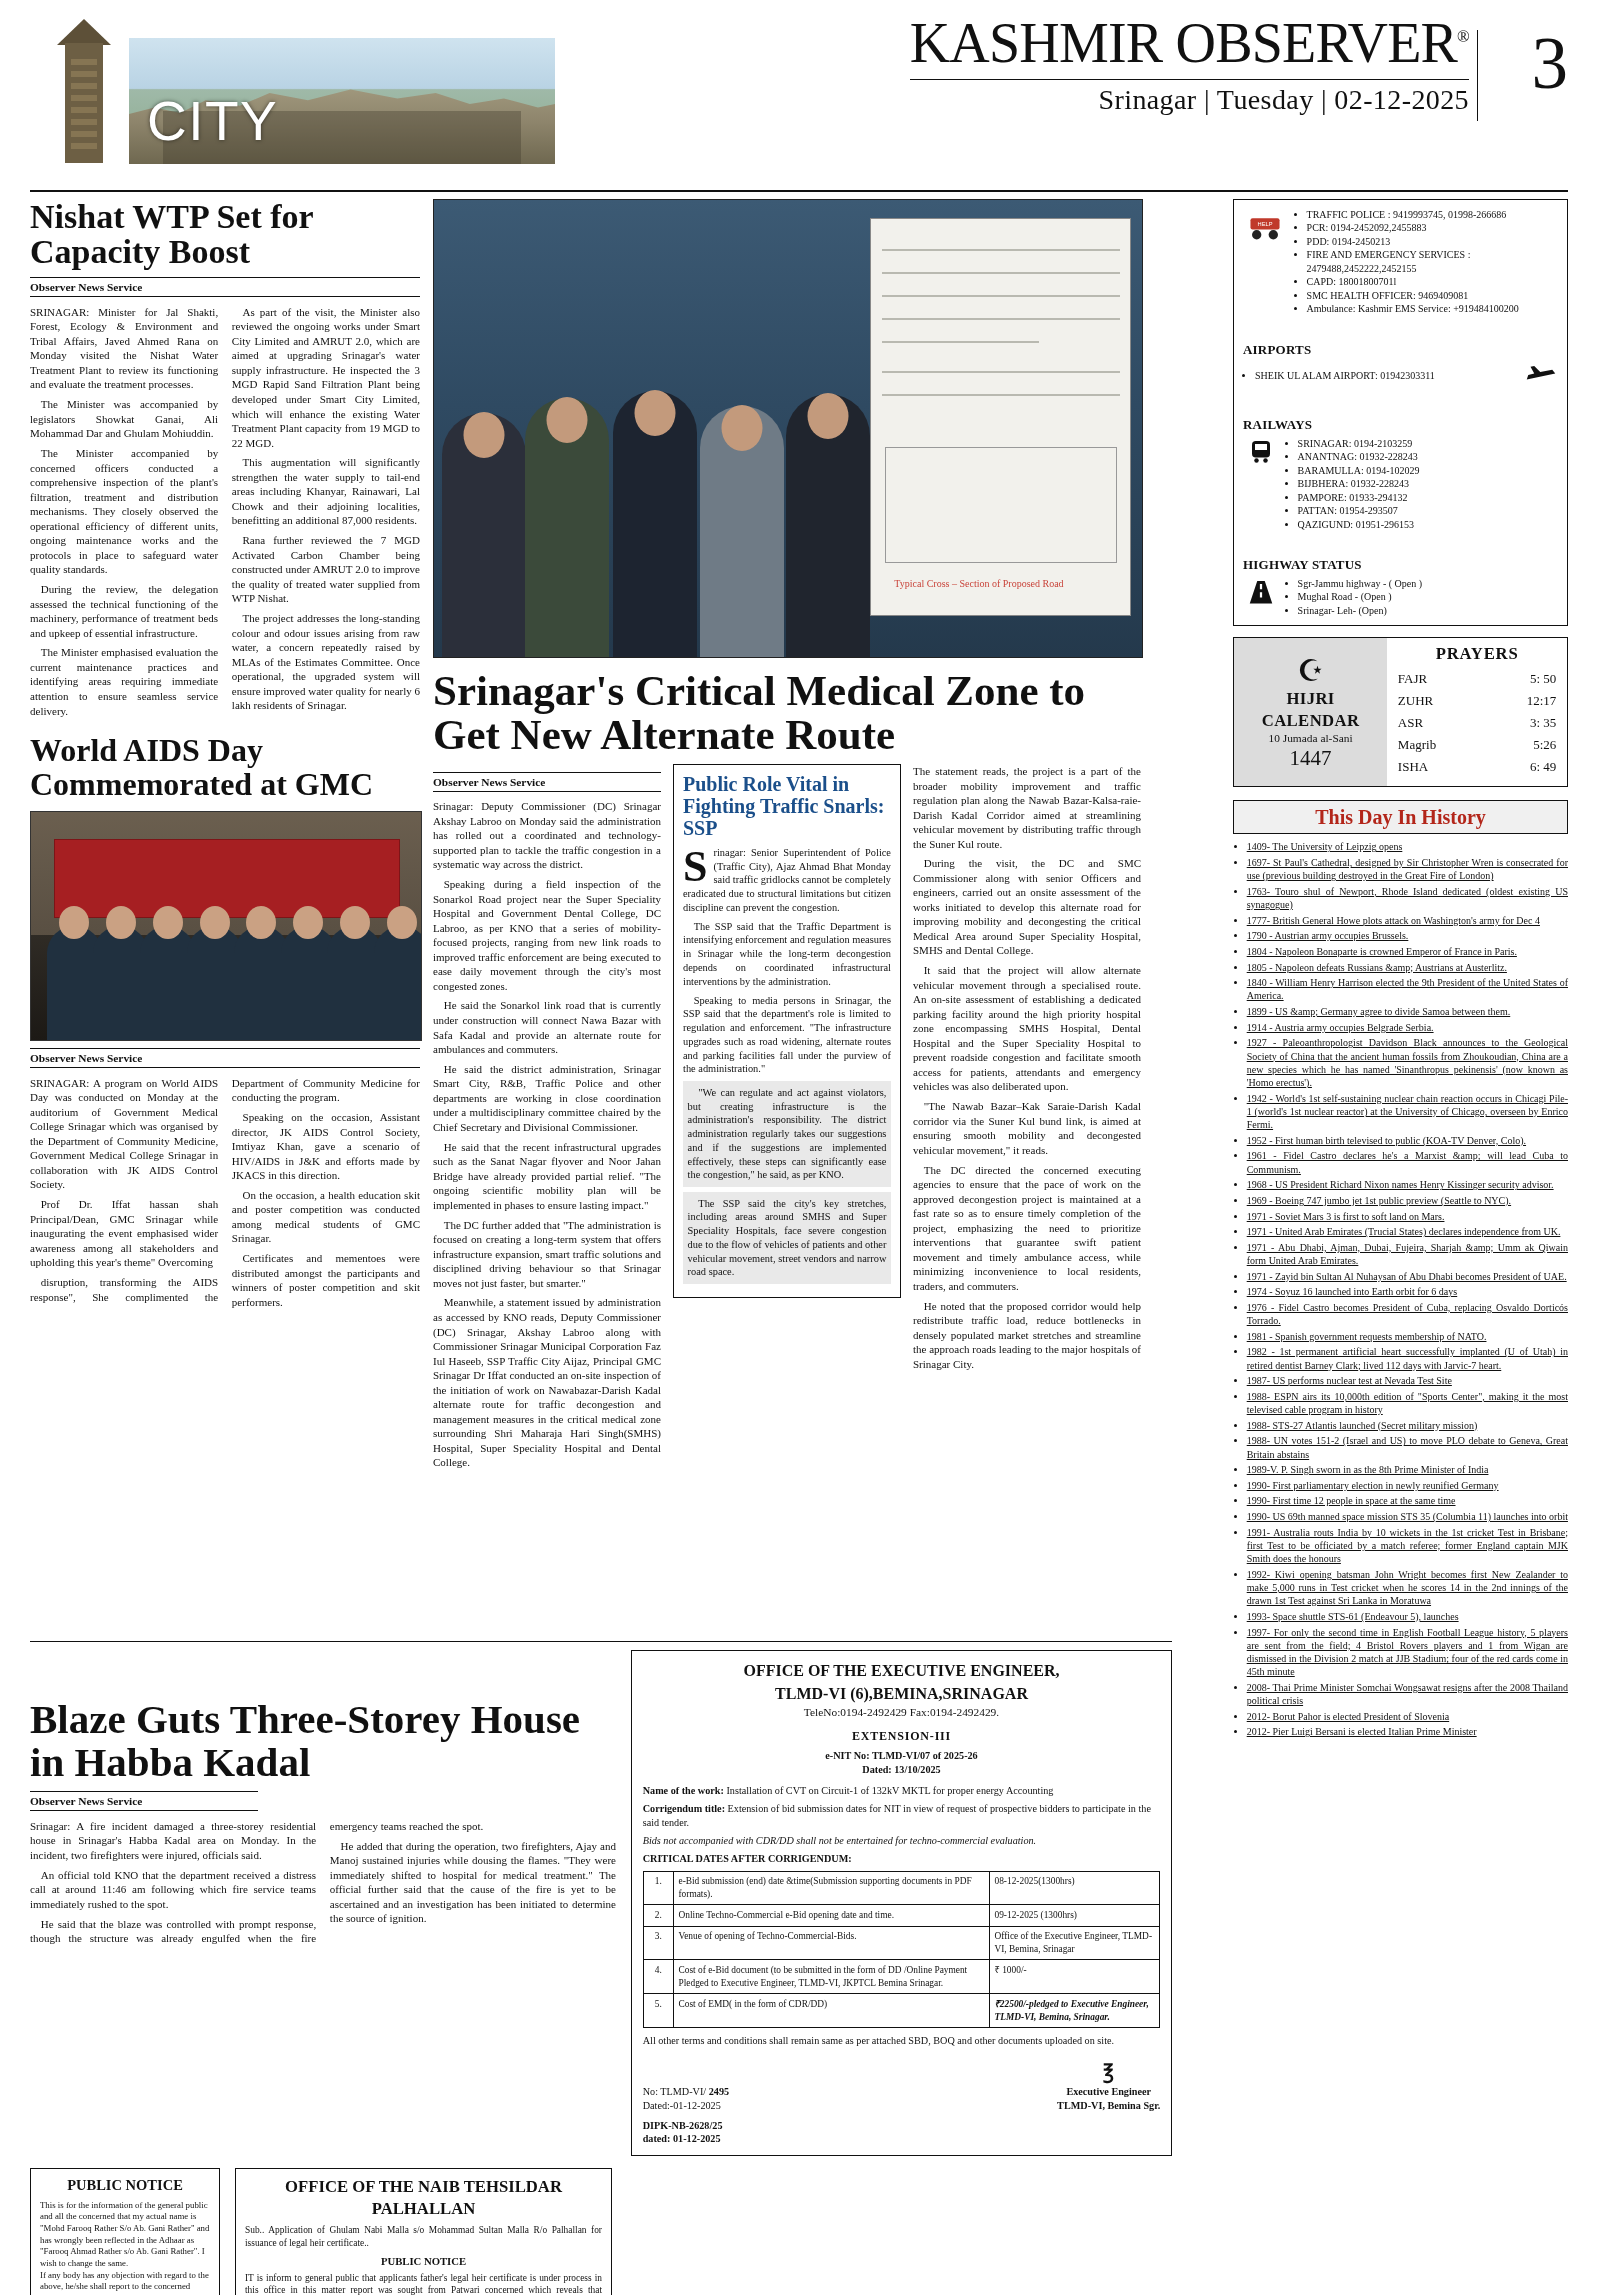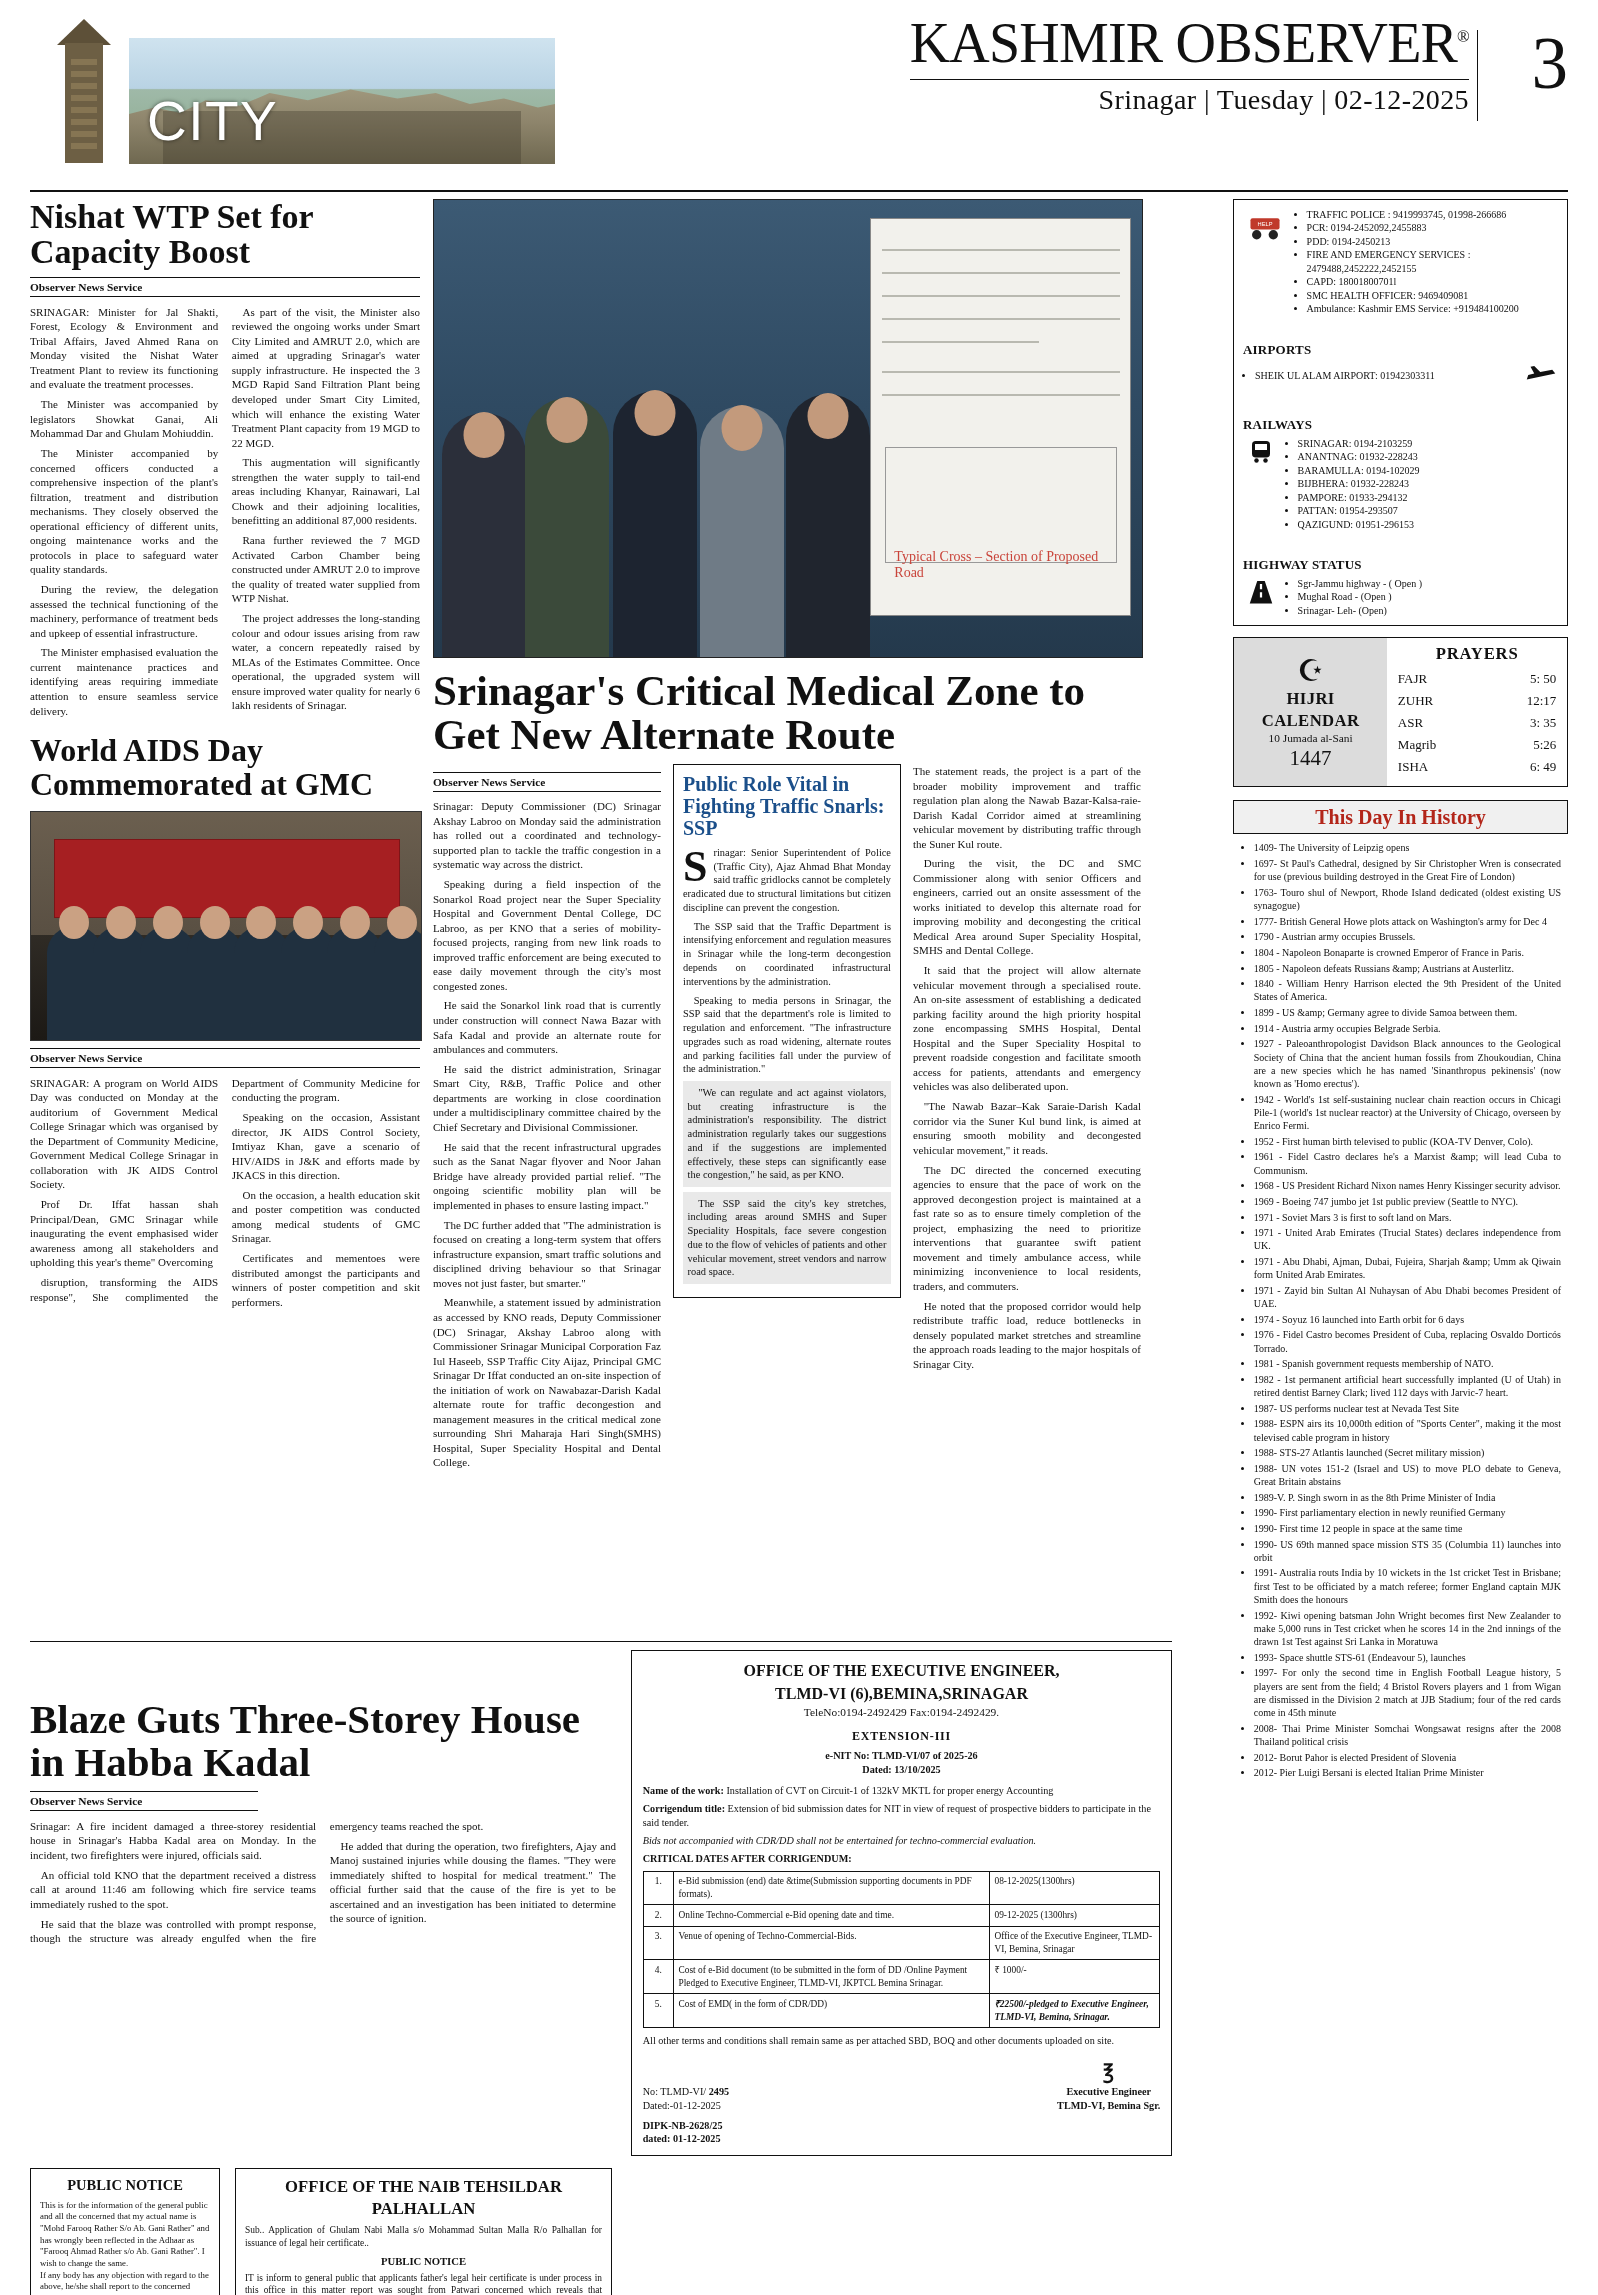--- a/index.html
+++ b/index.html
@@ -42,21 +42,21 @@
   .two-col p, .body-text p{margin:0 0 5.3px;text-indent:10.7px;}
   .body-text p.first{text-indent:0;}
 
   
   .nishat-head{font-size:34px;font-weight:700;line-height:1.04;}
   .photo-main{width:708px;height:457px;background:#35506a;position:relative;overflow:hidden;border:0.8px solid #222;}
   .pm-sky{position:absolute;inset:0;background:linear-gradient(180deg,#3c5a74 0%,#2f4a62 45%,#24394c 100%);}
   .pm-board{position:absolute;right:10.7px;top:18px;width:259px;height:396px;background:#f2f1ec;border:1.5px solid #888;}
   .pm-board .bl{position:absolute;left:10.7px;right:10.7px;height:1.5px;background:#b9b9b0;}
   .pm-board .chart{position:absolute;left:13.7px;top:228px;right:13.7px;height:114px;border:0.8px solid #999;}
-  .pm-cap{position:absolute;left:23px;bottom:34px;font-size:14px;color:#c9443a;margin-top:15px;}
+  .pm-cap{position:absolute;left:23px;bottom:26px;font-size:10px;color:#c9443a;margin-top:15px;}
   .pm-people{position:absolute;left:0;right:251px;bottom:0;height:304px;}
   .pm-person{position:absolute;bottom:0;width:84px;height:251px;border-radius:42px 42px 0 0;}
   .pm-head{position:absolute;top:-1.5px;left:50%;transform:translateX(-50%);width:41px;height:46px;border-radius:50%;background:#c39a7c;}
   .boxed{border:0.8px solid #111;padding:9px;}
   .box-head{font-size:20px;font-weight:700;line-height:1.12;color:#111;}
   .dropcap{float:left;font-size:44px;line-height:35px;font-weight:700;padding:3px 6px 0 0;}
 
   .big-head{font-size:43px;font-weight:700;line-height:1.02;margin:10.7px 0 7.6px;}
 
   
@@ -75,21 +75,21 @@
   .hijri .t2{font-size:11.4px;}
   .hijri .t3{font-size:21px;font-weight:400;}
   .prayers{flex:1;padding:6px 10.7px;}
   .prayers h4{margin:0 0 4.6px;text-align:center;font-size:16.7px;font-weight:700;letter-spacing:0.8px;}
   .prayers table{width:100%;border-collapse:collapse;font-size:13px;}
   .prayers td{padding:3px 0;}
   .prayers td.v{text-align:right;}
 
   .history-head{margin-top:13.7px;background:#f0f0f0;border:0.8px solid #111;color:#b3261a;font-size:20px;font-weight:700;text-align:center;padding:4.6px 0;}
   .history-list{font-size:10px;line-height:1.33;margin-top:6px;}
-  .history-list ul{margin:7px;padding-left:13.7px;}
+  .history-list ul{margin:0;padding-left:13.7px;text-decoration:underline;}
   .history-list li{margin-bottom:2.3px;text-align:justify;}
 
   
   .sec-rule{border-top:1.5px solid #111;margin:12px 0 7.6px;}
   .notice-box{border:0.8px solid #111;padding:7.6px 9px;font-size:10px;line-height:1.3;}
   .notice-title{text-align:center;font-weight:700;font-size:14.5px;margin-bottom:4.6px;}
   .tender{border:0.8px solid #111;padding:9px 10.7px;font-size:10.2px;line-height:1.34;}
   .tender h3{text-align:center;font-size:16px;margin:0 0 1.5px;font-weight:700;}
   .tender h4{text-align:center;font-size:12px;margin:1.5px 0;font-weight:700;}
   .tender table{width:100%;border-collapse:collapse;font-size:9.4px;margin-top:4.6px;}

